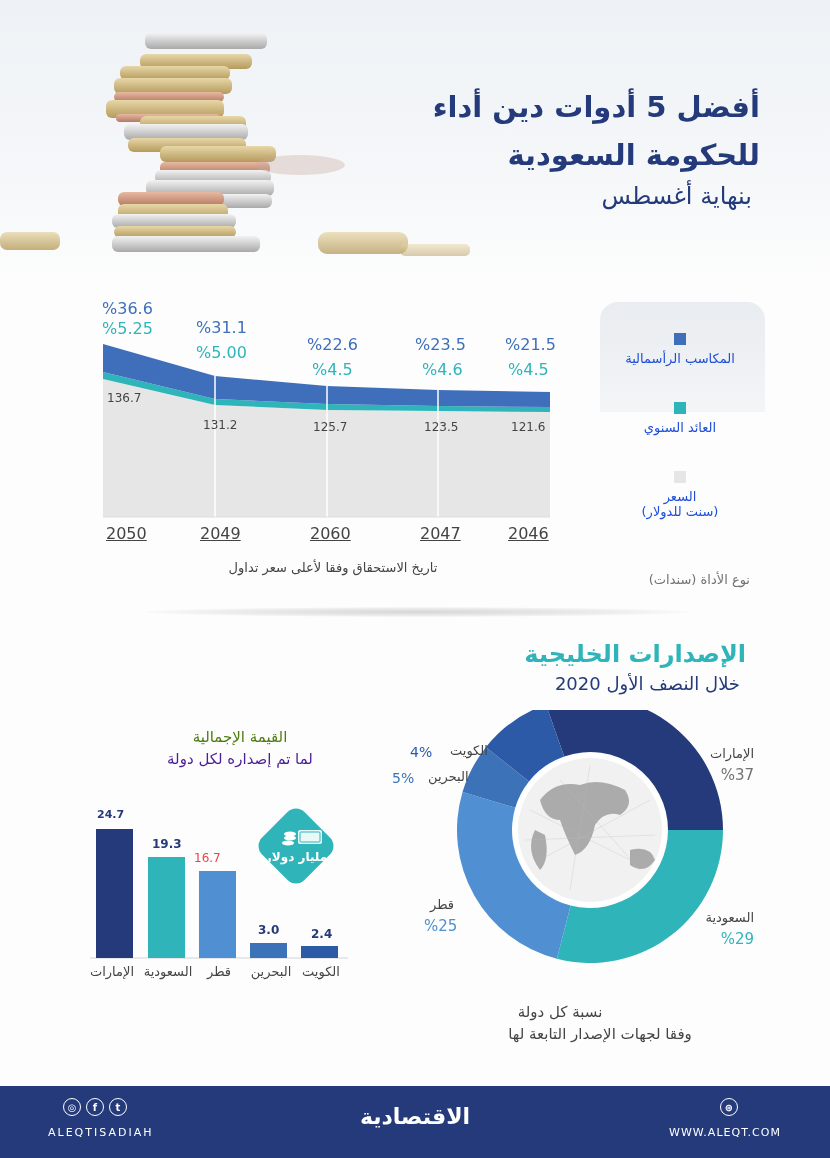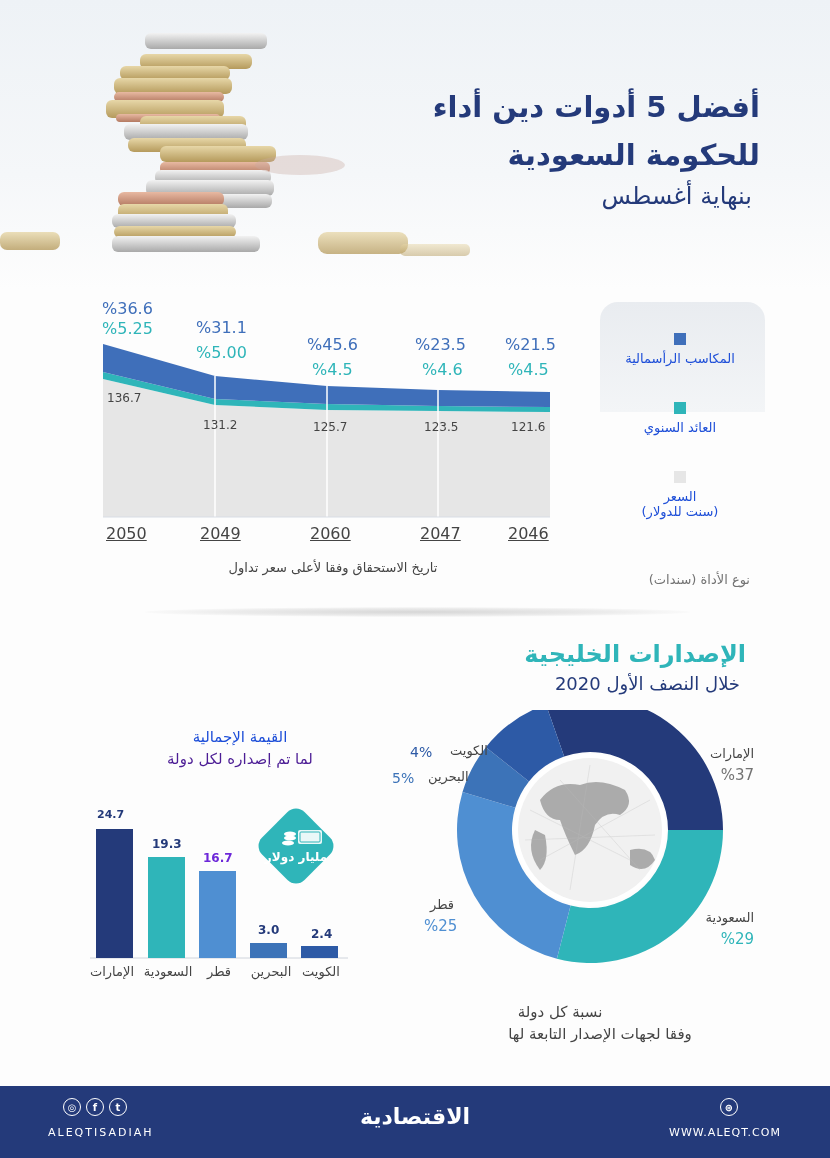--- a/index.html
+++ b/index.html
@@ -80,21 +80,21 @@
 </svg>
 
 <div class="abs lbl-blue" style="left:102px;top:299px">%36.6</div>
 <div class="abs lbl-teal" style="left:102px;top:319px">%5.25</div>
 <div class="abs lbl-price" style="left:107px;top:391px">136.7</div>
 
 <div class="abs lbl-blue" style="left:196px;top:318px">%31.1</div>
 <div class="abs lbl-teal" style="left:196px;top:343px">%5.00</div>
 <div class="abs lbl-price" style="left:203px;top:418px">131.2</div>
 
-<div class="abs lbl-blue" style="left:307px;top:335px">%45.6</div>
+<div class="abs lbl-blue" style="left:307px;top:335px">%22.6</div>
 <div class="abs lbl-teal" style="left:312px;top:360px">%4.5</div>
 <div class="abs lbl-price" style="left:313px;top:420px">125.7</div>
 
 <div class="abs lbl-blue" style="left:415px;top:335px">%23.5</div>
 <div class="abs lbl-teal" style="left:422px;top:360px">%4.6</div>
 <div class="abs lbl-price" style="left:424px;top:420px">123.5</div>
 
 <div class="abs lbl-blue" style="left:505px;top:335px">%21.5</div>
 <div class="abs lbl-teal" style="left:508px;top:360px">%4.5</div>
 <div class="abs lbl-price" style="left:511px;top:420px">121.6</div>
@@ -157,35 +157,35 @@
 <div class="abs rtl" style="left:430px;top:897px;font-size:13px;color:#444">قطر</div>
 <div class="abs" style="left:424px;top:917px;font-size:15px;color:#4f8fd2">%25</div>
 <div class="abs rtl" style="left:428px;top:769px;font-size:13px;color:#444">البحرين</div>
 <div class="abs" style="left:392px;top:770px;font-size:14px;color:#3c73b8">5%</div>
 <div class="abs rtl" style="left:450px;top:743px;font-size:13px;color:#444">الكويت</div>
 <div class="abs" style="left:410px;top:744px;font-size:14px;color:#2d5aa6">4%</div>
 
 <div class="abs rtl" style="left:480px;top:1003px;width:160px;text-align:center;font-size:15px;color:#444">نسبة كل دولة</div>
 <div class="abs rtl" style="left:470px;top:1025px;width:260px;text-align:center;font-size:15px;color:#444">وفقا لجهات الإصدار التابعة لها</div>
 
-<div class="abs rtl" style="left:140px;top:728px;width:200px;text-align:center;font-size:15px;color:#1d4ed8">القيمة الإجمالية</div>
+<div class="abs rtl" style="left:140px;top:728px;width:200px;text-align:center;font-size:15px;color:#4d7c0f">القيمة الإجمالية</div>
 <div class="abs rtl" style="left:120px;top:750px;width:240px;text-align:center;font-size:15px;color:#4c1d95">لما تم إصداره لكل دولة</div>
 
 <svg class="abs" style="left:80px;top:800px" width="300" height="170">
   <line x1="10" y1="158" x2="268" y2="158" stroke="#cfd4dc" stroke-width="1"></line>
   <rect x="16" y="29" width="37" height="129" fill="#243a7a"></rect>
   <rect x="68" y="57" width="37" height="101" fill="#2fb5b9"></rect>
   <rect x="119" y="71" width="37" height="87" fill="#4f8fd2"></rect>
   <rect x="170" y="143" width="37" height="15" fill="#3c73b8"></rect>
   <rect x="221" y="146" width="37" height="12" fill="#2d5aa6"></rect>
 </svg>
 
 <div class="abs" style="left:97px;top:808px;font-size:11px;font-weight:bold;color:#243a7a">24.7</div>
 <div class="abs" style="left:152px;top:837px;font-size:12px;font-weight:bold;color:#243a7a">19.3</div>
-<div class="abs" style="left:203px;top:851px;font-size:12px;font-weight:bold;color:#6d28d9">16.7</div>
+<div class="abs" style="left:194px;top:851px;font-size:12px;font-weight:normal;color:#ef4444">16.7</div>
 <div class="abs" style="left:258px;top:923px;font-size:12px;font-weight:bold;color:#243a7a">3.0</div>
 <div class="abs" style="left:311px;top:927px;font-size:12px;font-weight:bold;color:#243a7a">2.4</div>
 
 <div class="abs rtl" style="left:82px;top:964px;width:60px;text-align:center;font-size:13px;color:#444">الإمارات</div>
 <div class="abs rtl" style="left:138px;top:964px;width:60px;text-align:center;font-size:13px;color:#444">السعودية</div>
 <div class="abs rtl" style="left:197px;top:964px;width:44px;text-align:center;font-size:13px;color:#444">قطر</div>
 <div class="abs rtl" style="left:243px;top:964px;width:56px;text-align:center;font-size:13px;color:#444">البحرين</div>
 <div class="abs rtl" style="left:296px;top:964px;width:50px;text-align:center;font-size:13px;color:#444">الكويت</div>
 
 <div class="abs" style="left:266px;top:816px;width:60px;height:60px;background:#2fb5b9;border-radius:12px;transform:rotate(45deg)"></div>

